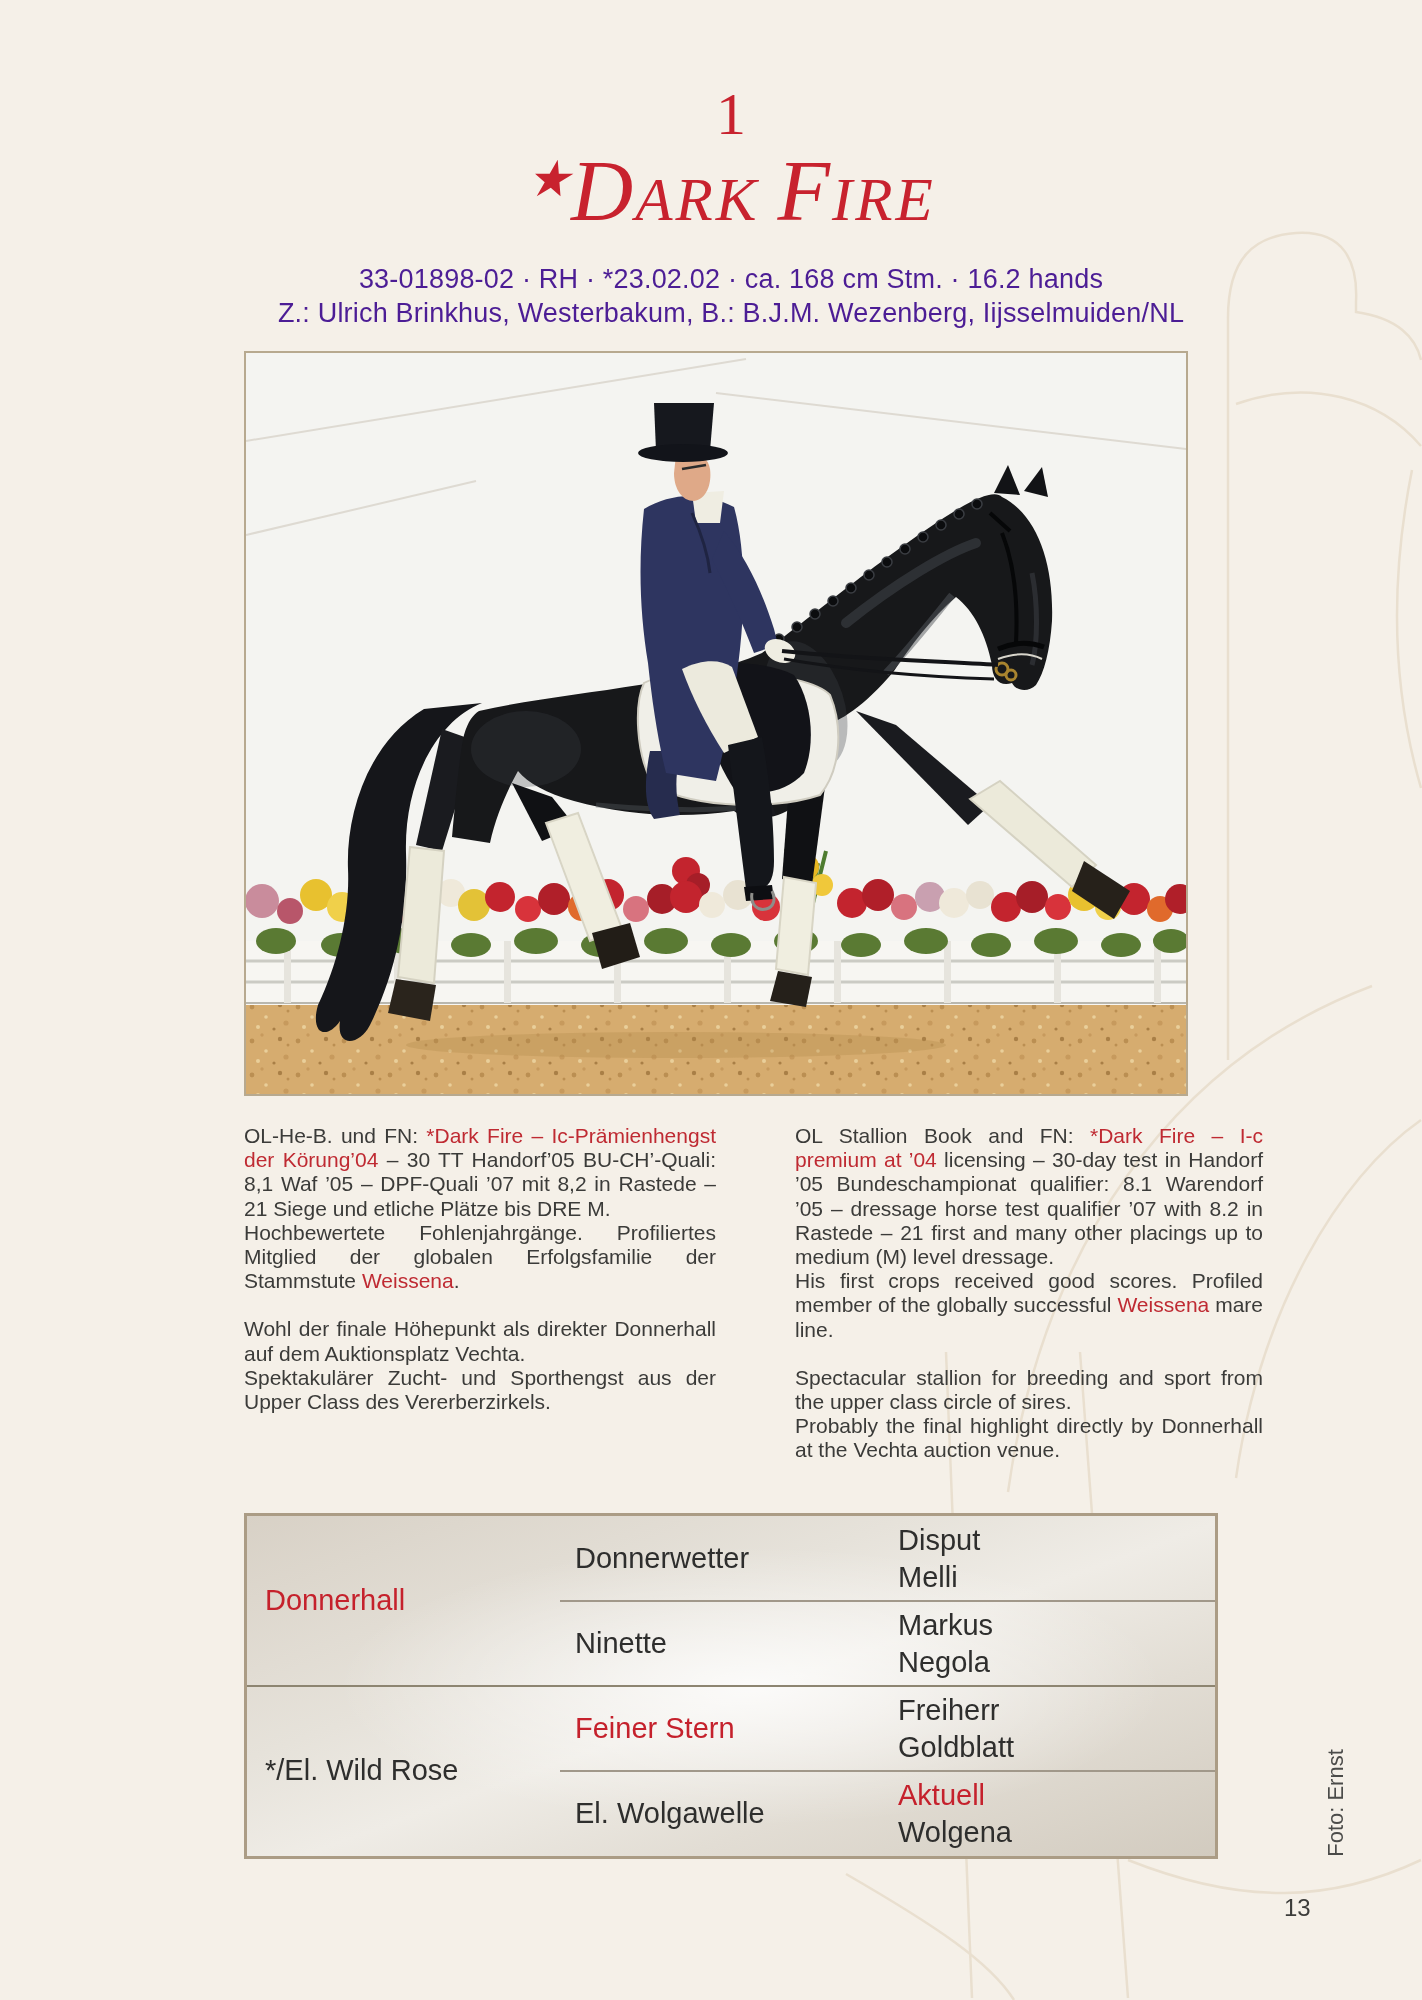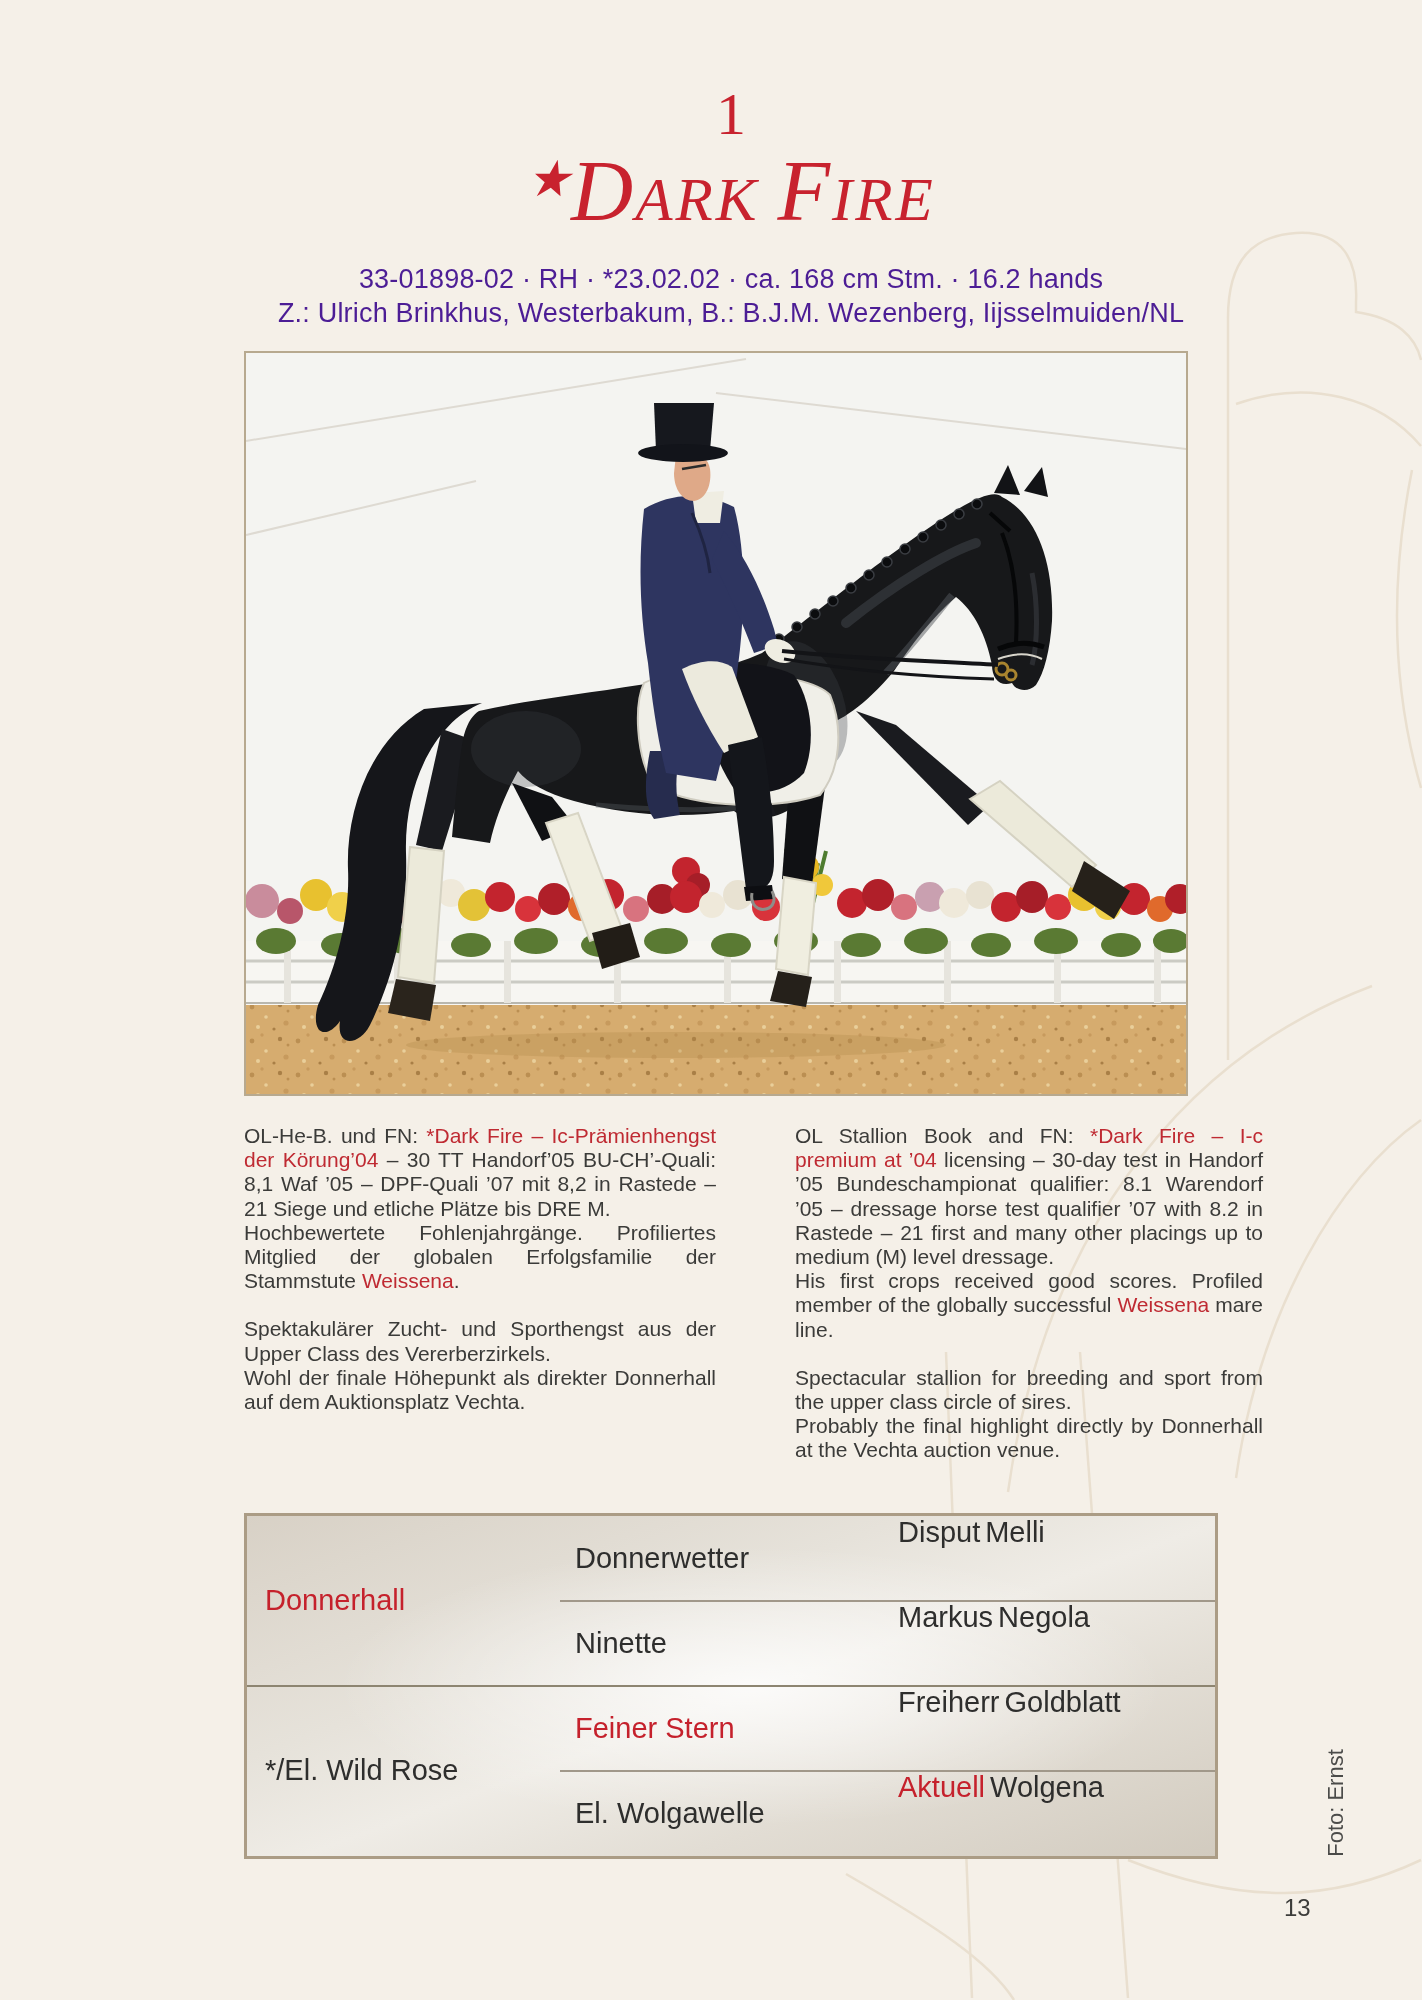--- a/index.html
+++ b/index.html
@@ -54,21 +54,21 @@
     left:244px;top:1513px;width:974px;height:346px;
     border:3px solid #ab9c85;box-sizing:border-box;
     background:
       radial-gradient(ellipse at 52% 50%, rgba(255,255,255,0.78), rgba(255,255,255,0) 58%),
       linear-gradient(160deg,#d8d1c6 0%,#e6e2da 35%,#efece6 52%,#e2ddd4 72%,#d2cbbf 100%);
     font-size:29px;color:#2e2e2d;
   }
   .ped-cell{position:absolute;white-space:nowrap;line-height:32px;}
   .ped-g1{left:18px;}
   .ped-g2{left:328px;}
-  .ped-g3{left:651px;height:85px;display:flex;justify-content:center;gap:5px;}
+  .ped-g3{left:651px;height:85px;display:flex;flex-direction:column;justify-content:center;gap:5px;}
   .ped-sep-major{position:absolute;left:0;right:0;height:2px;background:#8d8571;}
   .ped-sep-minor{position:absolute;left:313px;right:0;height:1.5px;background:#a1988a;}
   .ped-red{color:#c5212c;}
 
   
   .photo-credit{
     left:1272px;top:1789px;width:130px;height:28px;
     transform:rotate(-90deg);transform-origin:center;
     font-size:22px;color:#4b4b49;text-align:center;white-space:nowrap;
   }
@@ -306,22 +306,22 @@
           <path d="M 538,306 C 608,318 680,324 748,326" stroke="#131417" stroke-width="3"></path>
         </g>
       </g>
     </svg>
   </div>
 
   <div class="layer col col-de">
     <p><span>OL-He-B. und FN: </span><span class="red">*Dark Fire – Ic-Prämienhengst der Körung’04</span><span> – 30 TT Handorf’05 BU-CH’-Quali: 8,1 Waf ’05 – DPF-Quali ’07 mit 8,2 in Rastede – 21 Siege und etliche Plätze bis DRE M.</span></p>
     <p><span>Hochbewertete Fohlenjahrgänge. Profiliertes Mitglied der globalen Erfolgsfamilie der Stammstute </span><span class="red">Weissena</span><span>.</span></p>
     <div class="spacer"></div>
+    <p>Wohl der finale Höhepunkt als direkter Donnerhall auf dem Auktionsplatz Vechta.</p>
     <p>Spektakulärer Zucht- und Sporthengst aus der Upper Class des Vererberzirkels.</p>
-    <p>Wohl der finale Höhepunkt als direkter Donnerhall auf dem Auktionsplatz Vechta.</p>
   </div>
 
   <div class="layer col col-en">
     <p><span>OL Stallion Book and FN: </span><span class="red">*Dark Fire – I-c premium at ’04</span><span> licensing – 30-day test in Handorf ’05 Bundeschampionat qualifier: 8.1 Warendorf ’05 – dressage horse test qualifier ’07 with 8.2 in Rastede – 21 first and many other placings up to medium (M) level dressage.</span></p>
     <p><span>His first crops received good scores. Profiled member of the globally successful </span><span class="red">Weissena</span><span> mare line.</span></p>
     <div class="spacer"></div>
     <p>Spectacular stallion for breeding and sport from the upper class circle of sires.</p>
     <p>Probably the final highlight directly by Donnerhall at the Vechta auction venue.</p>
   </div>
 

